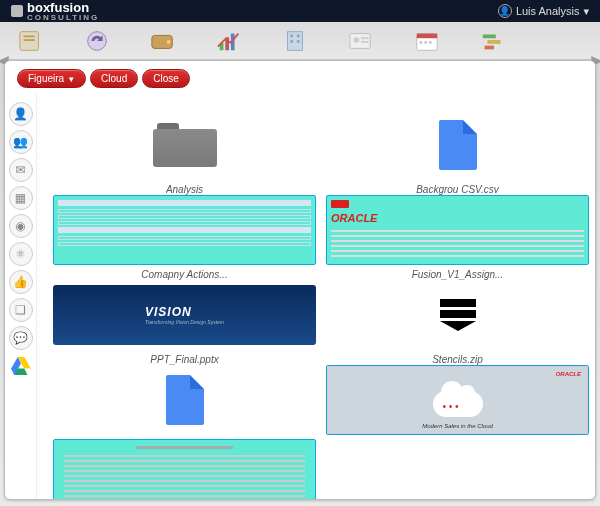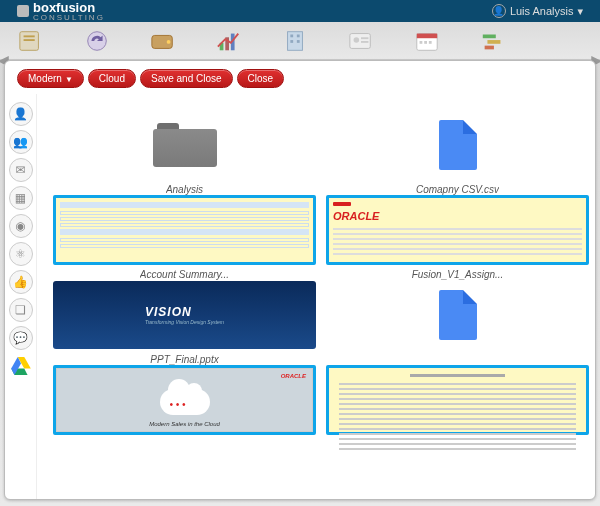--- a/index.html
+++ b/index.html
@@ -5,28 +5,28 @@
   * { box-sizing: border-box; margin: 0; padding: 0; }
   body {
     font-family: Arial, Helvetica, sans-serif;
     background: linear-gradient(#5a5a5a 0, #6c6c6c 60px, #d8d8d8 60px, #eaeaea 100%);
     width: 600px; height: 506px; overflow: hidden; position: relative;
     font-size: 11px; color: #333;
   }
 
   
   .header {
-    height: 22px; background: #0c4a6e; display: flex; align-items: center;
-    justify-content: space-between; padding: 0 17px; color: #ccc;
+    height: 22px; background: #0f172a; display: flex; align-items: center;
+    justify-content: space-between; padding: 0 11px; color: #ccc;
   }
   .logo { display: flex; align-items: center; gap: 4px; }
   .logo-mark { width: 12px; height: 12px; background: #bbb; border-radius: 2px; position: relative; }
   .logo-text { font-size: 13px; color: #ddd; }
   .logo-text strong { color: #fff; }
-  .logo-sub { font-size: 8px; letter-spacing: 2px; color: #aaa; display:block; margin-top:-2px;}
+  .logo-sub { font-size: 8px; letter-spacing: 2px; color: #aaa; display:block; margin-top:-2px;font-weight:bold;}
   .user-area { display: flex; align-items: center; gap: 4px; font-size: 11px; color: #ddd; }
   .user-icon { width: 14px; height: 14px; border: 1px solid #aaa; border-radius: 50%; display:flex;align-items:center;justify-content:center;font-size:9px;}
 
   
   .toolbar {
     height: 38px; background: linear-gradient(#dcdcdc,#e8e8e8); display: flex; align-items: center;
     padding: 0 14px; gap: 32px; border-bottom: 1px solid #ccc;
   }
   .tool-icon {
     width: 34px; height: 30px; display: flex; align-items: center; justify-content: center;
@@ -74,21 +74,21 @@
   }
   .file-grid {
     display: grid; grid-template-columns: repeat(2, 1fr); gap: 0 10px; font-style: italic;
   }
   .file-item { display: flex; flex-direction: column; align-items: center; gap: 4px; cursor: pointer; }
   .thumb {
     width: 100%; height: 70px; border-radius: 2px;
     display: flex; align-items: center; justify-content: center; position: relative;
     background: #fff;
   }
-  .thumb.doc-preview { border: 3px solid #0ea5e9; background: #fef9c3; }
+  .thumb.doc-preview { border: 1px solid #0ea5e9; background: #5eead4; }
   .file-label {
     font-size: 10px; color: #555; max-width: 110px; white-space: nowrap;
     overflow: hidden; text-overflow: ellipsis; text-align: center;
   }
 
   
   .folder {
     width: 64px; height: 44px; position: relative;
   }
   .folder::before {
@@ -114,21 +114,21 @@
   .redcard .brand { position: absolute; bottom: 6px; right: 6px; font-size: 7px; color: #fff; }
 
   
   .oracle-prev { width: 100%; height: 100%; padding: 4px; display:flex;flex-direction:column; }
   .oracle-bar { height: 8px; background: #d82020; margin-bottom: 4px; border-radius:1px; width: 18px; }
   .oracle-logo { font-size: 11px; font-weight: bold; color: #d82020; margin-bottom:6px;}
   .oracle-lines { flex:1; }
   .oracle-lines div { height: 2px; background: #ddd; margin-bottom: 3px; }
 
   
-  .vision-prev { width: 100%; height: 68px; background: linear-gradient(#0a2a5a,#1a4a8a); border-radius:3px; display:flex;align-items:center;justify-content:center;}
+  .vision-prev { width: 100%; height: 60px; background: linear-gradient(#0a2a5a,#1a4a8a); border-radius:3px; display:flex;align-items:center;justify-content:center;}
   .vision-prev .vtitle { color:#fff; font-weight:bold; font-size:12px; letter-spacing:1px;}
   .vision-prev .vsub { color:#9bc; font-size:5px; display:block; }
 
   
   .stencils-prev { width:100%; height:100%; display:flex; align-items:center; justify-content:center; flex-direction:column; gap:3px;}
   .stencils-prev .bar { width: 36px; height: 8px; background:#000; }
   .stencils-prev .tri { width:0;height:0;border-left:18px solid transparent;border-right:18px solid transparent;border-top:10px solid #000;}
 
   
   .form-prev { width:100%; height:100%; padding:4px; }
@@ -238,24 +238,23 @@
   </div>
 </div>
 
 <span class="edge-arrow left">◀</span>
 <span class="edge-arrow right">▶</span>
 
 <div class="panel">
   <div class="panel-header">
     <div class="panel-actions">
       <button class="btn-red">
-        <span>Modern</span><span class="caret">▼</span>
+        <span>Figueira</span><span class="caret">▼</span>
       </button>
       <button class="btn-red">Cloud</button>
-      <button class="btn-red">Save and Close</button>
       <button class="btn-red">Close</button>
     </div>
   </div>
 
   <div class="panel-body">
 
     <div class="icon-rail">
       <div class="rail-icon">👤</div>
       <div class="rail-icon">👥</div>
       <div class="rail-icon">✉</div>
@@ -279,35 +278,35 @@
           <div class="file-item">
             <div class="thumb">
               <div class="folder"></div>
             </div>
             <div class="file-label">Analysis</div>
           </div>
           <div class="file-item">
             <div class="thumb">
               <div class="bluefile"></div>
             </div>
-            <div class="file-label">Comapny CSV.csv</div>
+            <div class="file-label">Backgrou CSV.csv</div>
           </div>
           <div class="file-item">
             <div class="thumb doc-preview">
               <div class="form-prev">
                 <div class="hdr"></div>
                 <div class="row"></div>
                 <div class="row"></div>
                 <div class="row"></div>
                 <div class="hdr"></div>
                 <div class="row"></div>
                 <div class="row"></div>
               </div>
             </div>
-            <div class="file-label">Account Summary...</div>
+            <div class="file-label">Comapny Actions...</div>
           </div>
           <div class="file-item">
             <div class="thumb doc-preview">
               <div class="oracle-prev">
                 <div class="oracle-bar"></div>
                 <div class="oracle-logo">ORACLE</div>
                 <div class="oracle-lines">
                   <div></div>
                   <div></div>
                   <div></div>
@@ -319,20 +318,30 @@
             </div>
             <div class="file-label">Fusion_V1_Assign...</div>
           </div>
           <div class="file-item">
             <div class="thumb">
               <div class="vision-prev">
                 <div><span class="vtitle">VISION</span><span class="vsub">Transforming Vision Design System</span></div>
               </div>
             </div>
             <div class="file-label">PPT_Final.pptx</div>
+          </div>
+          <div class="file-item">
+            <div class="thumb">
+              <div class="stencils-prev">
+                <div class="bar"></div>
+                <div class="bar"></div>
+                <div class="tri"></div>
+              </div>
+            </div>
+            <div class="file-label">Stencils.zip</div>
           </div>
           <div class="file-item">
             <div class="thumb">
               <div class="bluefile"></div>
             </div>
             <div class="file-label"></div>
           </div>
           <div class="file-item">
             <div class="thumb doc-preview" style="padding: 0px;">
               <div class="cloud-prev">

